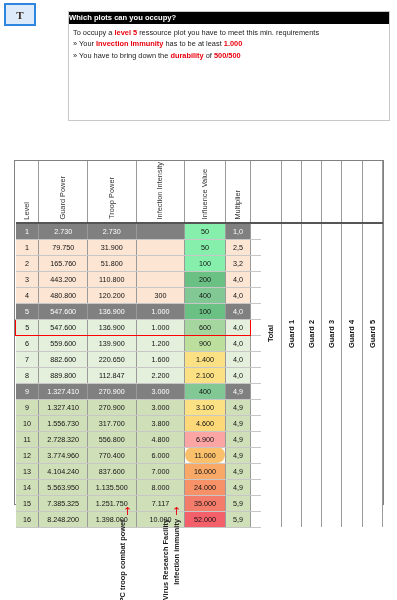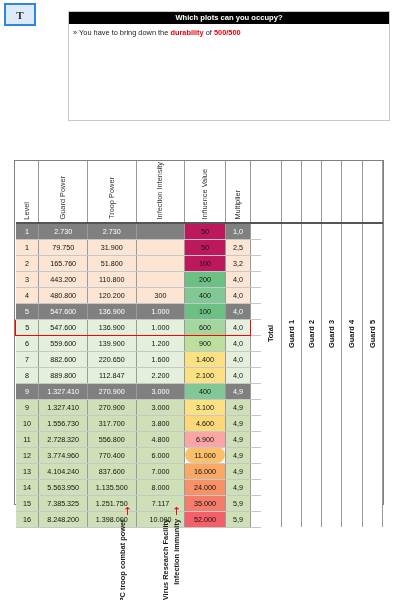--- a/index.html
+++ b/index.html
@@ -10,21 +10,21 @@
   #tbox-icon{position:absolute;left:4px;top:3px;width:28px;height:19px;
              border:2px solid #2e86de;background:#dceafa;
              display:flex;align-items:center;justify-content:center;
              font-size:11px;font-weight:bold;color:#3a2a20;
              font-family:"Liberation Serif","DejaVu Serif",serif;}
 
   
   #info-panel{position:absolute;left:68px;top:11px;width:322px;height:110px;
               border:1px solid #c9c9c9;background:#ffffff;box-sizing:border-box;}
   #info-title{background:#000000;color:#ffffff;font-size:7.6px;font-weight:bold;
-              text-align:center;line-height:12px;height:12px;}
+              line-height:12px;height:12px;}
   #info-body{padding:3px 4px 0 4px;}
   .info-line{font-size:7.4px;line-height:11.4px;color:#1a1a1a;white-space:nowrap;}
   .hl{color:#e8000d;font-weight:bold;}
 
   
   #sheet{position:absolute;left:14px;top:160px;width:370px;height:345px;
          border:1px solid #808080;box-sizing:border-box;background:#fff;}
   table{border-collapse:collapse;width:100%;table-layout:fixed;}
   td,th{padding:0;margin:0;font-size:7.2px;color:#111;
         border-right:1px solid #9a9a9a;border-bottom:1px solid #c7c7c7;
@@ -51,21 +51,21 @@
 
   
   .gray{background:#808080;color:#ffffff;}
   .peach{background:#fce5d3;}
   .lgreen{background:#e4efdc;}
   .mgreen{background:#cfdfb8;}
   .blank{background:#ffffff;border-right:1px solid #9a9a9a;}
   .nob{border-right:none;}
 
   
-  .iv1{background:#be185d;margin-left:34px;}
+  .iv1{background:#86efac;margin-left:34px;}
   .iv2{background:#6bc184;}
   .iv3{background:#81c895;}
   .iv4{background:#a5d6a0;}
   .iv5{background:#bcdf9e;}
   .iv6{background:#fbe183;}
   .iv7{background:#fcd878;margin-left:36px;}
   .iv8{background:#fca5a5;}
   .iv9{background:#fac06c;border-radius:8px;}
   .iv10{background:#f8a968;}
   .iv11{background:#f69168;}
@@ -94,20 +94,22 @@
 </head>
 <body>
 
 <div id="tbox-icon">
   <span>T</span>
 </div>
 
 <div id="info-panel">
   <div id="info-title">Which plots can you occupy?</div>
   <div id="info-body">
+      <div class="info-line"><span>To occupy a </span><span class="hl">level 5</span><span> ressource plot you have to meet this min. requirements</span></div>
+      <div class="info-line"><span>» Your </span><span class="hl">Invection Immunity</span><span> has to be at least </span><span class="hl">1.000</span></div>
       <div class="info-line"><span>» You have to bring down the </span><span class="hl">durability</span><span> of </span><span class="hl">500/500</span></div>
     </div>
 </div>
 
 <div id="sheet">
   <table>
     <colgroup>
       <col class="c-level">
         <col class="c-guard">
         <col class="c-troop">

